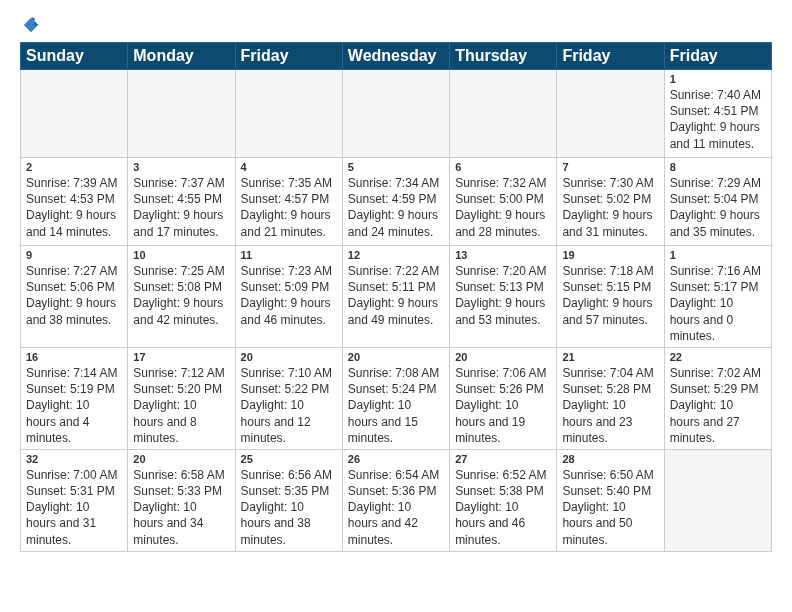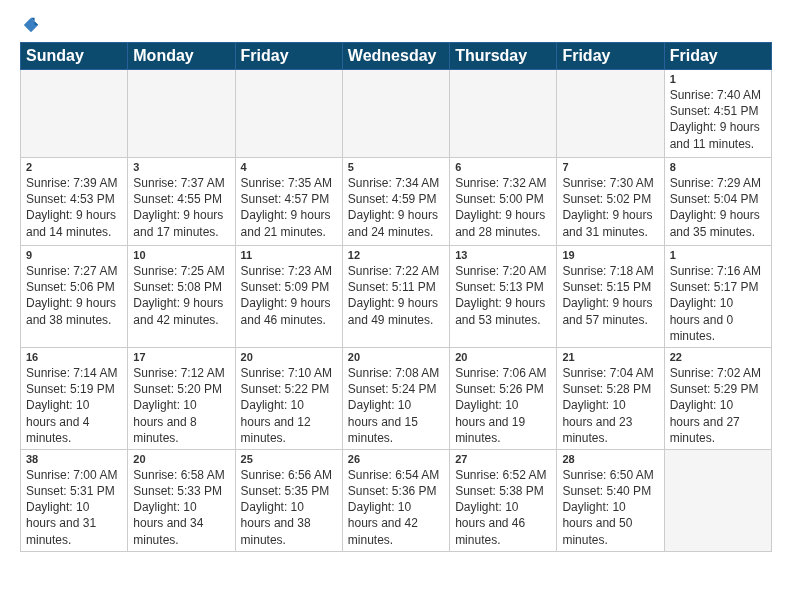--- a/index.html
+++ b/index.html
@@ -226,21 +226,21 @@
             <div class="day-num">21</div>
             <div class="day-info">Sunrise: 7:04 AM<br>Sunset: 5:28 PM<br>Daylight: 10 hours and 23 minutes.</div>
           </td>
           <td>
             <div class="day-num">22</div>
             <div class="day-info">Sunrise: 7:02 AM<br>Sunset: 5:29 PM<br>Daylight: 10 hours and 27 minutes.</div>
           </td>
         </tr>
         <tr>
           <td>
-            <div class="day-num">38</div>
+            <div class="day-num">32</div>
             <div class="day-info">Sunrise: 7:00 AM<br>Sunset: 5:31 PM<br>Daylight: 10 hours and 31 minutes.</div>
           </td>
           <td>
             <div class="day-num">20</div>
             <div class="day-info">Sunrise: 6:58 AM<br>Sunset: 5:33 PM<br>Daylight: 10 hours and 34 minutes.</div>
           </td>
           <td>
             <div class="day-num">25</div>
             <div class="day-info">Sunrise: 6:56 AM<br>Sunset: 5:35 PM<br>Daylight: 10 hours and 38 minutes.</div>
           </td>

